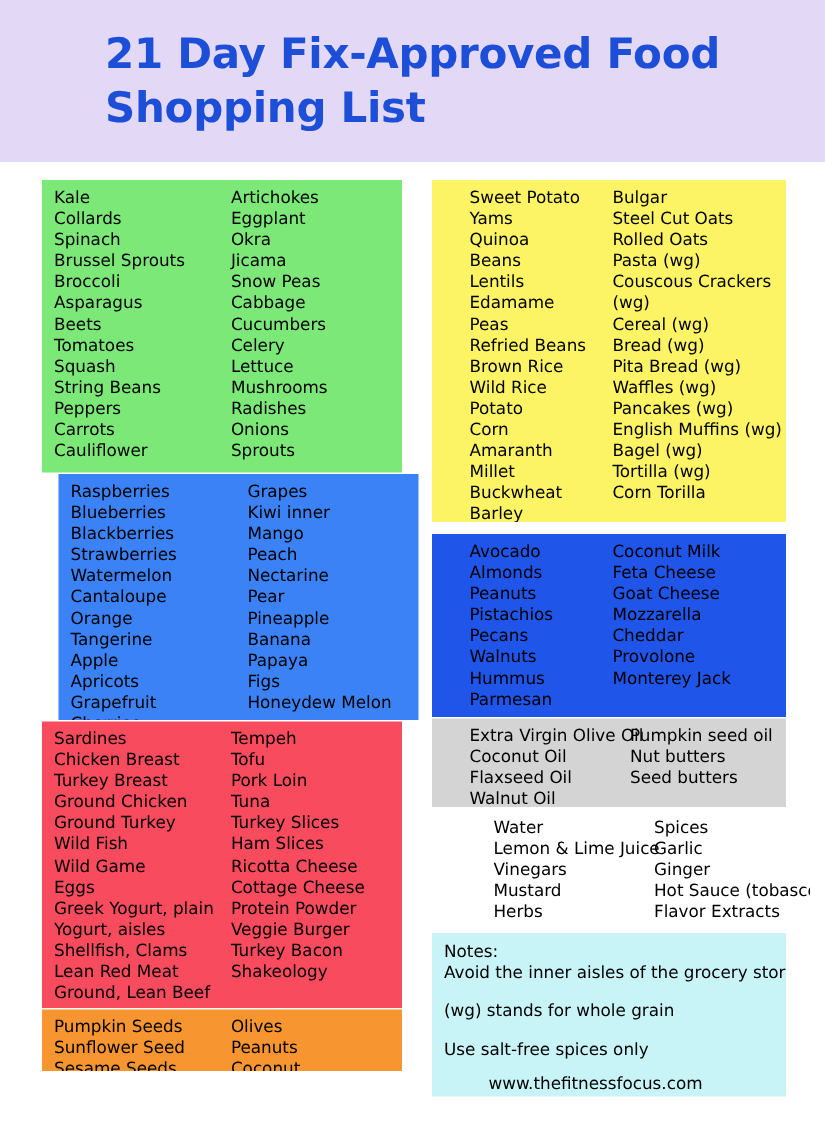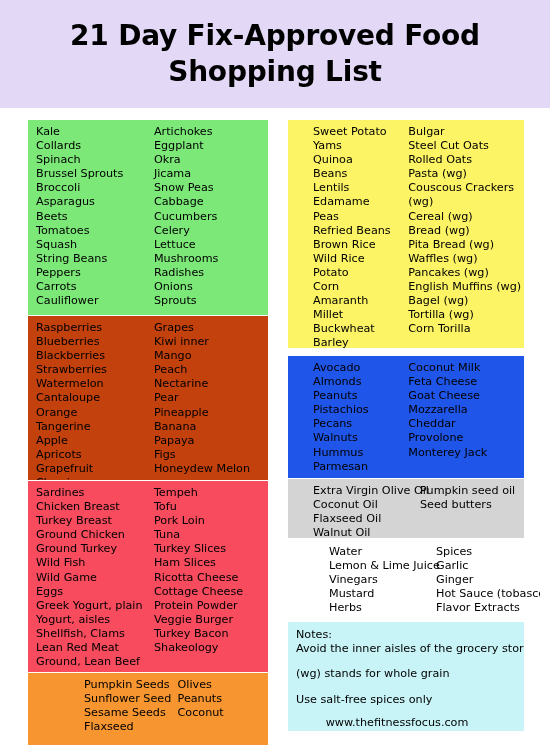--- a/index.html
+++ b/index.html
@@ -30,22 +30,21 @@
     height: 108px;
     background: #e4d8f7;
     display: flex;
     align-items: center;
     justify-content: center;
   }
   .header-title {
     font-size: 28px;
     font-weight: bold;
     line-height: 1.28;
-    text-align: center;
-    color: #000000;
+    color: #1d4ed8;
     letter-spacing: -0.2px;
     padding: 0 20px;
     font-family: "DejaVu Sans", "Liberation Sans", sans-serif;
   }
 
   
   .block {
     position: absolute;
     box-sizing: border-box;
     padding: 5px 0 4px 0;
@@ -74,31 +73,30 @@
   
   .right-col-a { width: 107px; padding-left: 25px; }
   .right-col-b { width: 130px; }
 
   
   #block-vegetables {
     left: 28px; top: 120px; width: 240px; height: 195px;
     background: #7ce878;
   }
   #block-fruits {
-    left: 28px; top: 316px; width: 240px; height: 164px;
-    background: #c2410c;
+    left: 39px; top: 316px; width: 240px; height: 164px;
+    background: #3b82f6;
   }
   #block-proteins {
     left: 28px; top: 481px; width: 240px; height: 191px;
     background: #f84b5e;
   }
   #block-seeds {
-    left: 28px; top: 673px; width: 240px; height: 72px;
+    left: 28px; top: 673px; width: 240px; height: 41px;
     background: #f79530;
-    padding-left: 48px;
   }
 
   #block-carbs {
     left: 288px; top: 120px; width: 236px; height: 228px;
     background: #fcf464;
   }
   #block-fats {
     left: 288px; top: 356px; width: 236px; height: 122px;
     background: #1f55e8;
   }
@@ -330,20 +328,21 @@
   <div class="block" id="block-oils">
     <div class="cols">
       <div class="col right-col-a">
           <div class="item">Extra Virgin Olive Oil</div>
           <div class="item">Coconut Oil</div>
           <div class="item">Flaxseed Oil</div>
           <div class="item">Walnut Oil</div>
         </div>
       <div class="col right-col-b">
           <div class="item">Pumpkin seed oil</div>
+          <div class="item">Nut butters</div>
           <div class="item">Seed butters</div>
         </div>
     </div>
   </div>
 
   <div class="block" id="block-seasonings">
     <div class="cols">
       <div class="col right-col-a">
           <div class="item">Water</div>
           <div class="item">Lemon &amp; Lime Juice</div>

